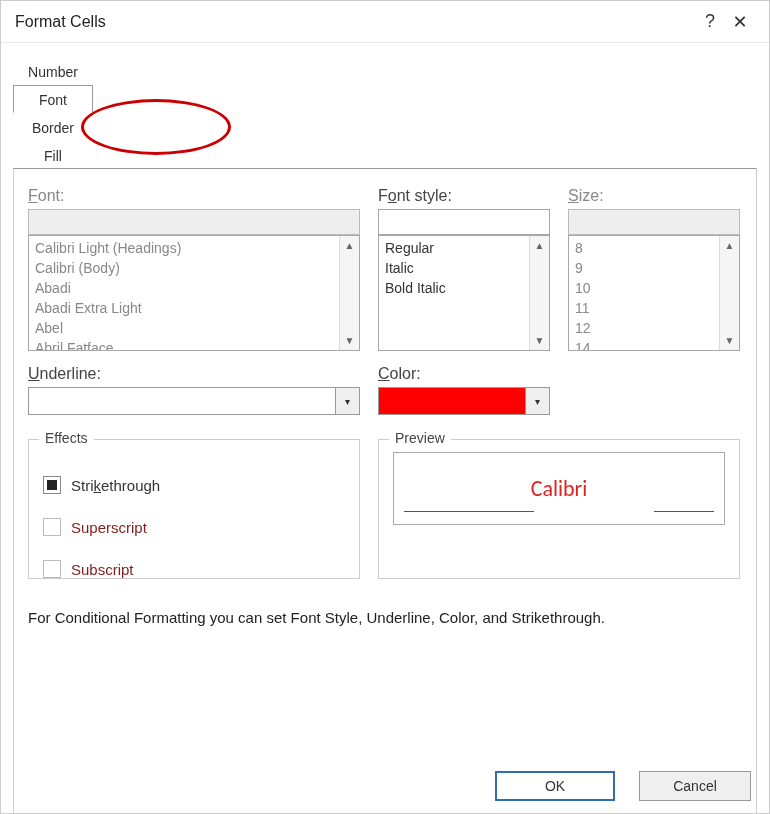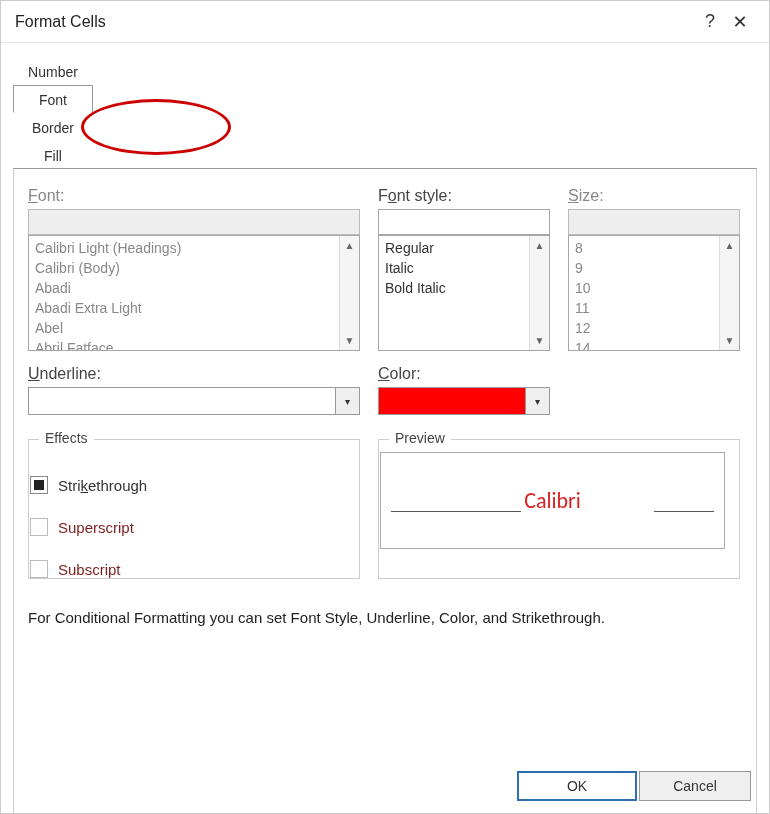--- a/index.html
+++ b/index.html
@@ -53,48 +53,48 @@
   .col-style { width:172px; }
   .col-size { width:172px; }
   .row2 { display:flex; gap:18px; margin-top:14px; }
   .col-underline { width:332px; }
   .col-color { width:172px; }
   .combo { display:flex; }
   .combo .cbox { flex:1; height:28px; border:1px solid #999; background:#fff; }
   .combo .btn { width:24px; height:28px; border:1px solid #999; border-left:none; background:#efefef; display:flex; align-items:center; justify-content:center; font-size:10px; color:#333; }
   .color-swatch { flex:1; height:28px; border:1px solid #999; background:#ff0000; }
   .fieldset {
-    border:1px solid #ccc; padding:12px 14px 14px 1px; position:relative; margin-top:0;
+    border:1px solid #ccc; padding:12px 14px 14px 14px; position:relative; margin-top:0;
   }
   .fieldset .legend {
     position:absolute; top:-10px; left:10px; background:#fff; padding:0 6px; font-size:14px; color:#444;
   }
   .row3 { display:flex; gap:18px; margin-top:24px; }
   .col-effects { width:332px; }
   .col-preview { width:362px; }
   .chkrow { display:flex; align-items:center; gap:10px; margin:24px 0; font-size:15px; }
   .chk {
     width:18px; height:18px; border:1px solid #888; background:#fff; display:inline-flex; align-items:center; justify-content:center;
   }
   .chk.ind::after { content:""; width:10px; height:10px; background:#222; display:block; }
   .chkrow.dim { color:#7f1d1d; }
   .chkrow.dim .chk { border-color:#bbb; }
   .preview-box {
-    border:1px solid #aaa; height:97px; display:flex; align-items:center; justify-content:center; position:relative;
+    border:1px solid #aaa; height:73px; display:flex; align-items:center; justify-content:center; position:relative;
   }
   .preview-line { position:absolute; height:1px; background:#555; top:58px; }
   .preview-line.l { left:10px; width:130px; }
   .preview-line.r { right:10px; width:60px; }
   .preview-text { font-size:22px; color:#d22; font-family: Calibri, Arial, sans-serif; }
   .hint { margin-top:30px; font-size:15px; color:#222; }
   .btn-clear {
     position:absolute; right:14px; bottom:18px; width:108px; height:30px; border:1px solid #999; background:#efefef; text-align:center; line-height:28px; font-size:14px;
   }
   .footer {
-    position:absolute; bottom:12px; right:18px; display:flex; gap:2px;
+    position:absolute; bottom:12px; right:18px; display:flex; gap:24px;
   }
   .btn-ok {
     width:120px; height:30px; border:2px solid #2f6fb0; background:#fff; text-align:center; line-height:26px; font-size:14px;
   }
   .btn-cancel {
     width:112px; height:30px; border:1px solid #999; background:#efefef; text-align:center; line-height:28px; font-size:14px;
   }
 </style>
 </head>
 <body>

